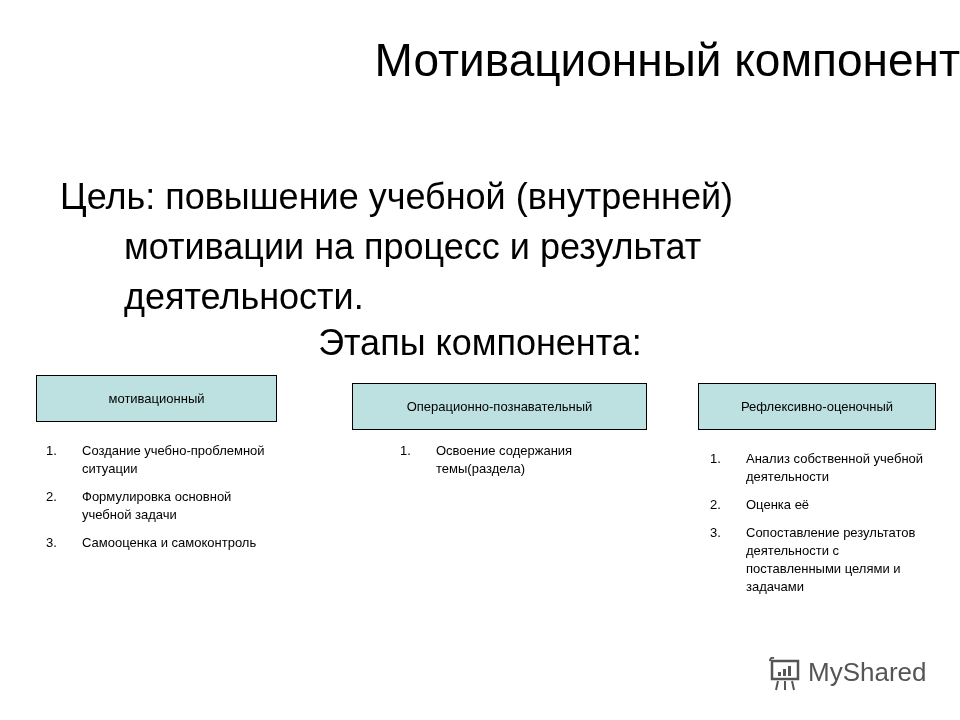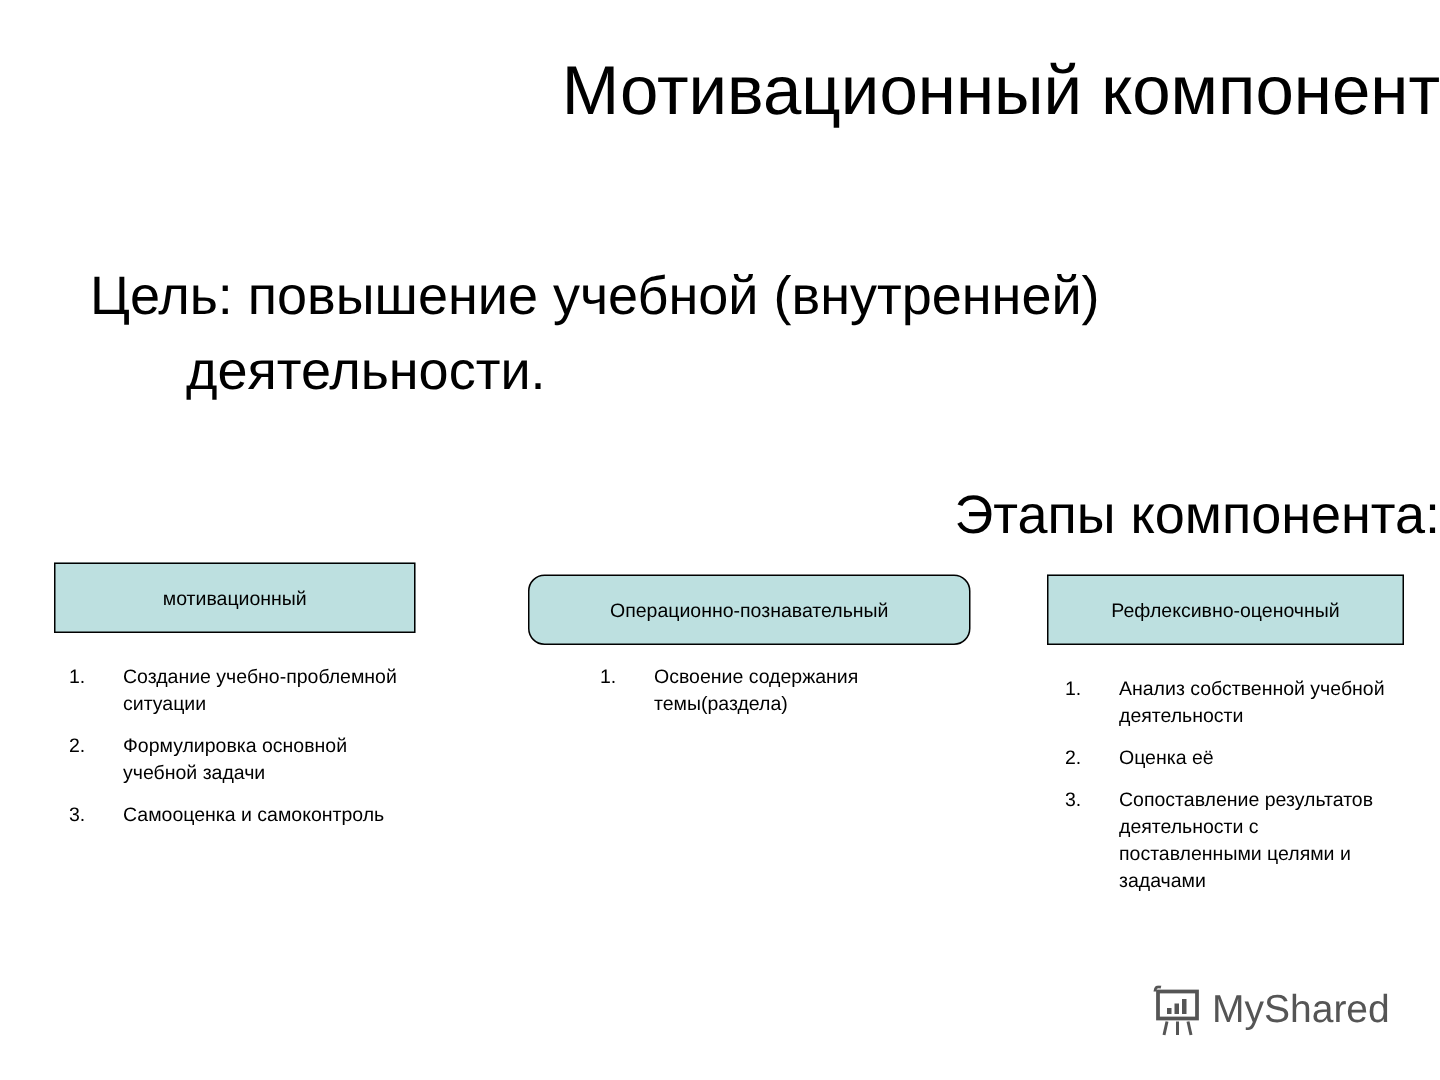--- a/index.html
+++ b/index.html
@@ -1,37 +1,38 @@
 <!DOCTYPE html>
 <html><head>
 <meta charset="utf-8">
 <style>
   html, body { margin: 0; padding: 0; }
   body { width: 960px; height: 720px; background: #ffffff; position: relative; overflow: hidden; font-family: "Liberation Sans", sans-serif; color: #000; }
   .title { position: absolute; left: 0; top: 30px; width: 960px; text-align: right; font-size: 46px; line-height: 60px; }
   .goal { position: absolute; left: 60px; top: 172px; width: 860px; font-size: 36px; line-height: 50px; }
   .goal .line1 { display: block; }
   .goal .cont { display: block; padding-left: 64px; }
-  .stages { position: absolute; left: 0; top: 318px; width: 960px; text-align: right; font-size: 36px; line-height: 50px; }
+  .stages { position: absolute; left: 0; top: 318px; width: 960px; text-align: center; font-size: 36px; line-height: 50px; }
   .box { position: absolute; background: #bde0e0; border: 1px solid #000; font-size: 13px; display: flex; align-items: center; justify-content: center; box-sizing: border-box; }
   .list { position: absolute; font-size: 13px; line-height: 18px; margin: 0; padding: 0; list-style: none; }
   .list li { display: flex; margin-bottom: 10px; }
   .list .num { width: 36px; flex: none; }
   .logo { position: absolute; left: 768px; top: 657px; display: flex; align-items: flex-start; color: #555; font-size: 26px; }
   .logo svg { margin-right: 6px; }
 </style>
 </head>
 <body>
 
 <div class="title">
   <div>Мотивационный компонент</div>
 </div>
 
 <div class="goal">
   <span class="line1">Цель: повышение учебной (внутренней)</span>
+  <span class="cont">мотивации на процесс и результат</span>
   <span class="cont">деятельности.</span>
 </div>
 
 <div class="stages">Этапы компонента:</div>
 
 <div class="box" style="left:36px; top:375px; width:241px; height:47px;">
   <span>мотивационный</span>
 </div>
 <ul class="list" style="left:46px; top:442px; width:220px;">
   <li>
@@ -41,21 +42,21 @@
   <li>
       <span class="num">2.</span>
       <span>Формулировка основной учебной задачи</span>
     </li>
   <li>
       <span class="num">3.</span>
       <span>Самооценка и самоконтроль</span>
     </li>
 </ul>
 
-<div class="box" style="left:352px; top:383px; width:295px; height:47px;border-radius:11px;">
+<div class="box" style="left:352px; top:383px; width:295px; height:47px;">
   <span>Операционно-познавательный</span>
 </div>
 <ul class="list" style="left:400px; top:442px; width:220px;">
   <li>
       <span class="num">1.</span>
       <span style="text-align:left">Освоение содержания темы(раздела)</span>
     </li>
 </ul>
 
 <div class="box" style="left:698px; top:383px; width:238px; height:47px;">

